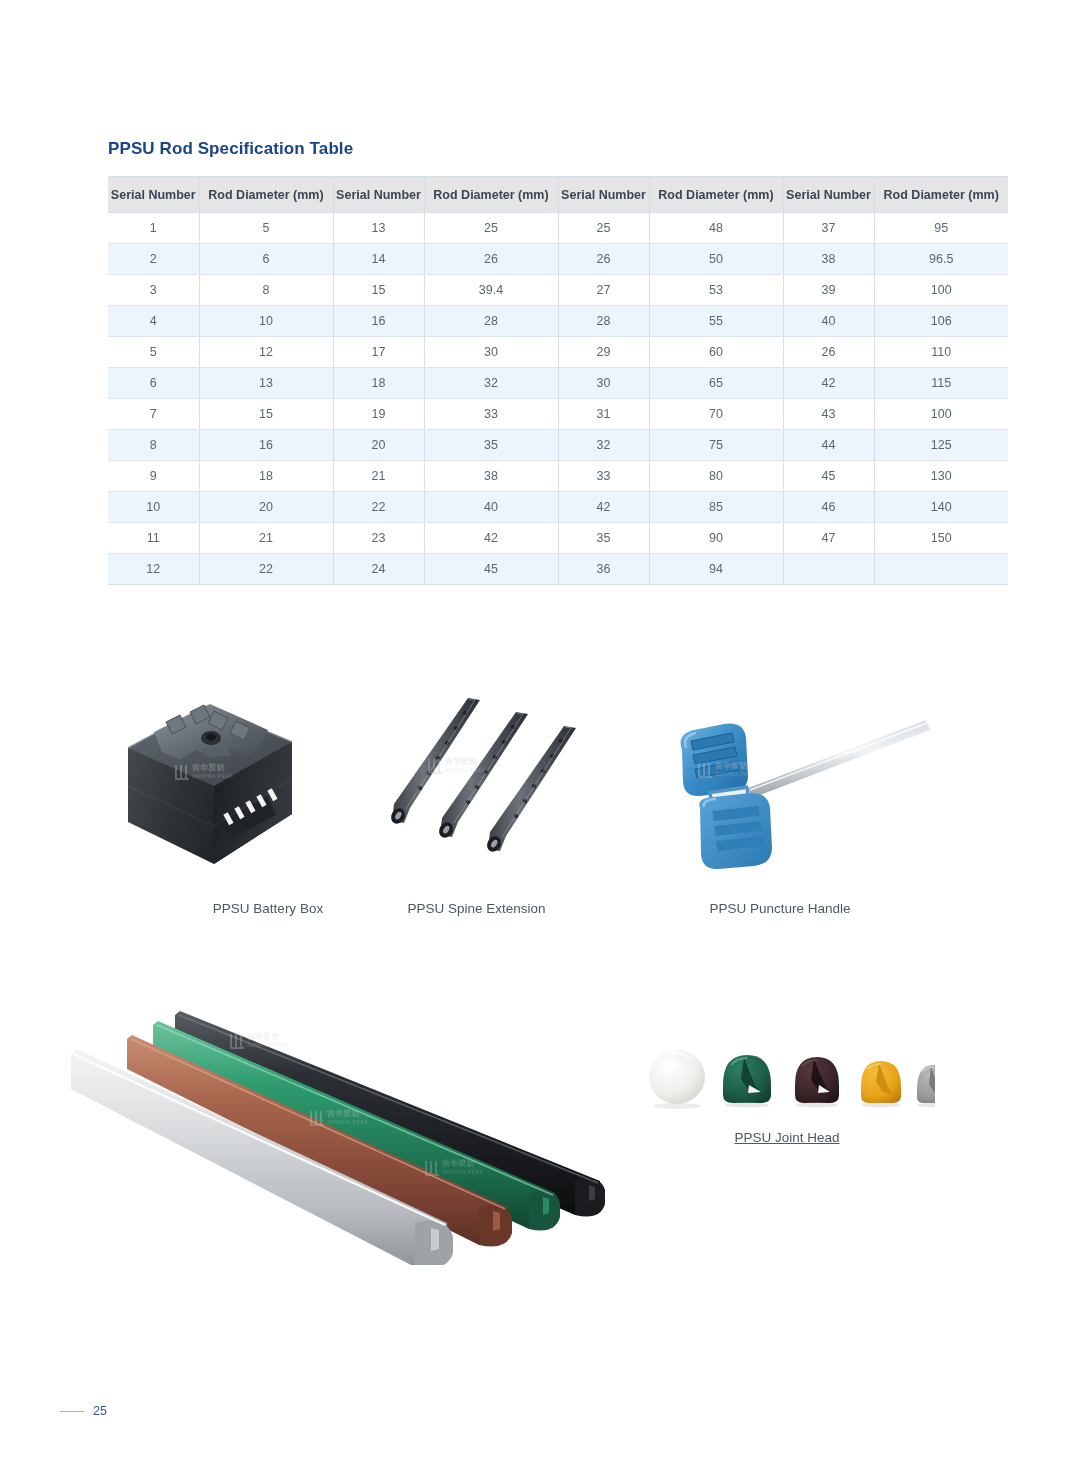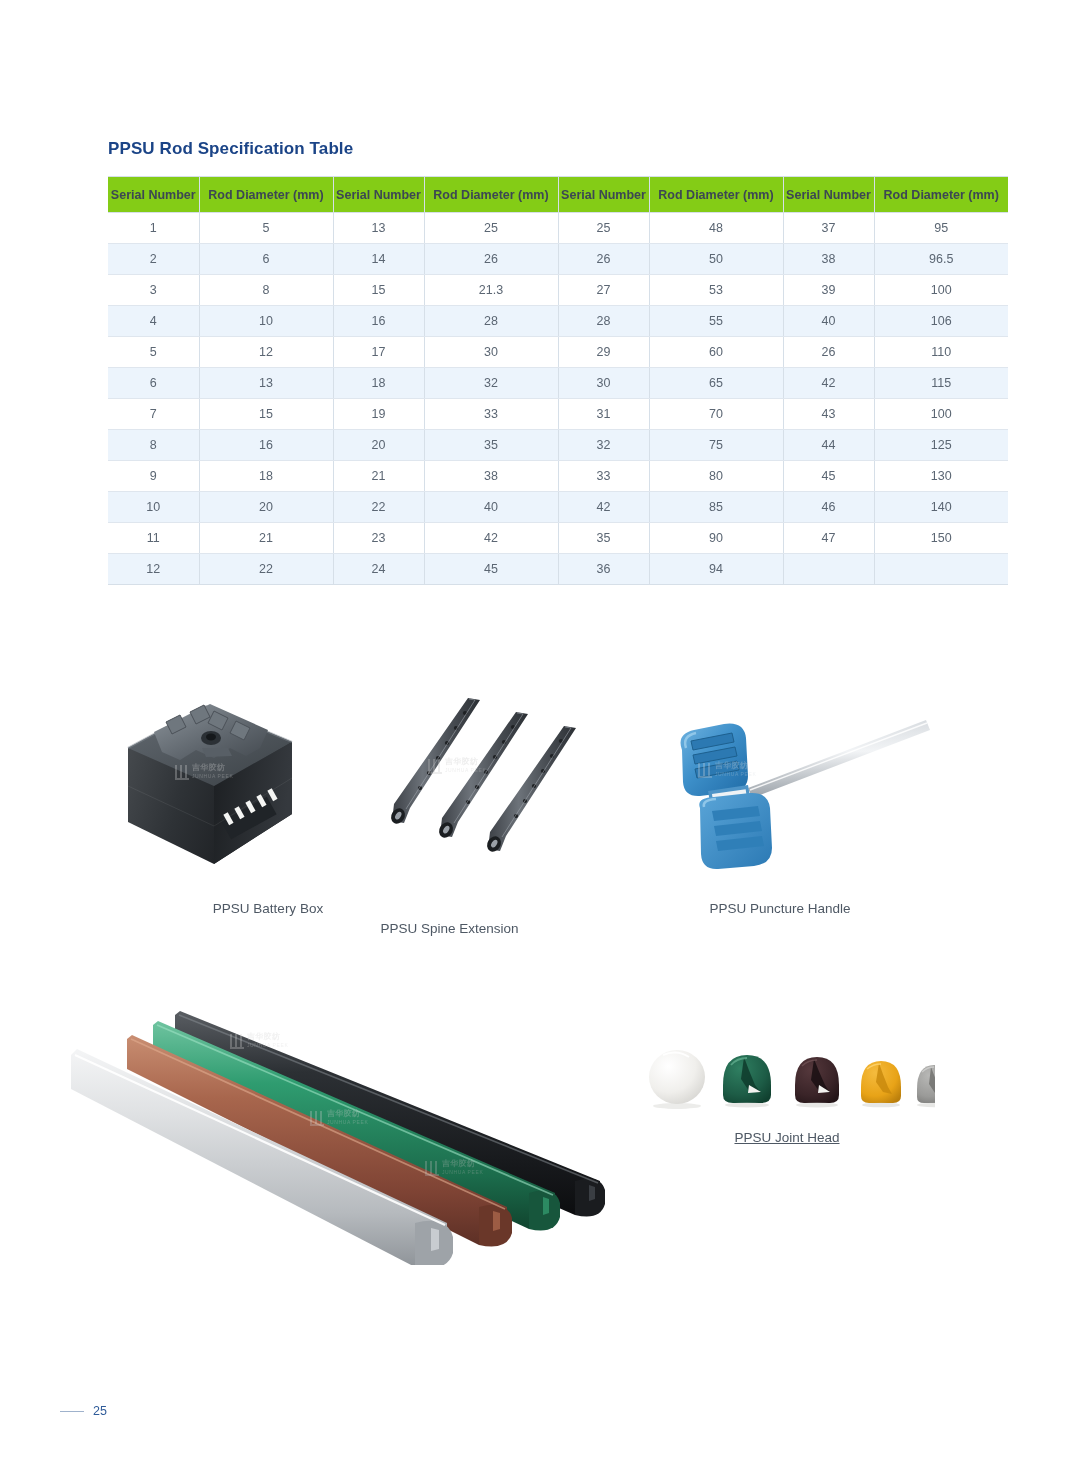--- a/index.html
+++ b/index.html
@@ -50,21 +50,21 @@
     color: #5b6673;
     border-right: 1px solid #d6dfe8;
     border-bottom: 1px solid #dfe6ee;
     font-weight: normal;
     height: 31px;
     padding: 0 2px;
     vertical-align: middle;
   }
   table.spec tr > *:last-child { border-right: none; }
   table.spec thead th {
-    background: #84cc16;
+    background: #e5e5e5;
     color: #3c4753;
     font-weight: bold;
     font-size: 12.5px;
     height: 36px;
     border-top: 1px solid #d6dfe8;
     border-bottom: 1px solid #d6dfe8;
   }
   table.spec tbody tr:nth-child(even) td { background: #ecf4fc; }
   table.spec tbody tr:nth-child(odd)  td { background: #ffffff; }
   table.spec tbody tr:last-child td { border-bottom: 1px solid #d6dfe8; }
@@ -190,21 +190,21 @@
             <td>26</td>
             <td>26</td>
             <td>50</td>
             <td>38</td>
             <td>96.5</td>
           </tr>
           <tr>
             <td>3</td>
             <td>8</td>
             <td>15</td>
-            <td>21.3</td>
+            <td>39.4</td>
             <td>27</td>
             <td>53</td>
             <td>39</td>
             <td>100</td>
           </tr>
           <tr>
             <td>4</td>
             <td>10</td>
             <td>16</td>
             <td>28</td>
@@ -424,21 +424,21 @@
       </svg>
       <div class="wm" style="left:58px; top:68px; color:#c6c6c6;">
         <span class="wm-mark"></span>
         <span class="wm-txt">
           <span>吉华胶纺</span><br>
           <span class="sub">JUNHUA PEEK</span>
         </span>
       </div>
     </div>
   </div>
-  <div class="cap-row-1" style="left:337px; width:225px;margin-top:20px;">PPSU Spine Extension</div>
+  <div class="cap-row-1" style="left:364px; width:225px;">PPSU Spine Extension</div>
 
   <div class="product" style="left:660px; top:690px; width:290px; height:190px;">
     <div class="canvas">
       <svg width="290" height="190" viewBox="0 0 290 190">
         <defs>
           <linearGradient id="shaftG" x1="0" y1="0" x2="0" y2="1">
             <stop offset="0%" stop-color="#d9dde1"></stop>
             <stop offset="40%" stop-color="#f2f4f6"></stop>
             <stop offset="100%" stop-color="#9aa1a8"></stop>
           </linearGradient>

